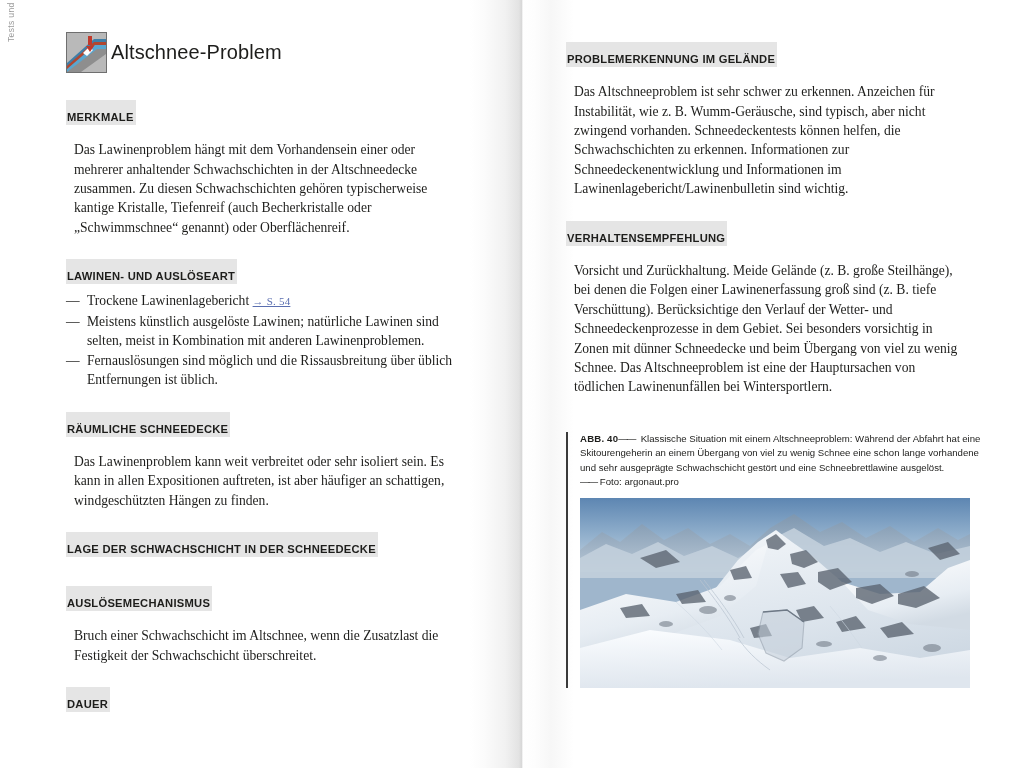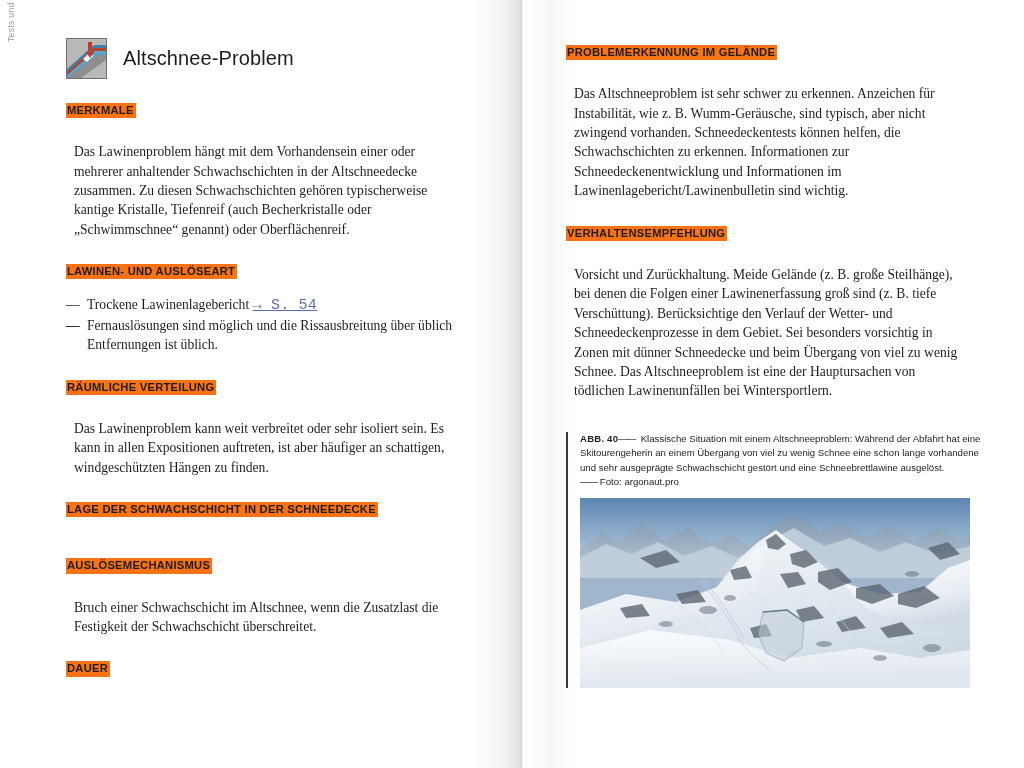--- a/index.html
+++ b/index.html
@@ -62,25 +62,25 @@
     position: absolute;
     top: 0;
     bottom: 0;
   }
   .col-left  { left: 66px;  width: 392px; }
   .col-right { left: 566px; width: 404px; }
 
   
   .title-row {
     position: absolute;
-    top: 38px;
+    top: 32px;
     left: 0;
     display: flex;
     align-items: center;
-    gap: 16px;
+    gap: 4px;
   }
   .prob-icon {
     width: 41px;
     height: 41px;
     border: 1px solid #6f6f6f;
     box-sizing: border-box;
     background: #b9b9b9;
     position: relative;
     overflow: hidden;
     flex: 0 0 auto;
@@ -95,24 +95,24 @@
     white-space: nowrap;
   }
 
   
   h2.sec {
     font-family: "Liberation Sans", sans-serif;
     font-size: 11.2px;
     font-weight: bold;
     letter-spacing: .25px;
     color: #1d1d1b;
-    margin: 0 0 16px 0;
+    margin: 0 0 7px 0;
     display: inline-block;
-    background: #f97316;
-    padding: 1px 2px 1px 1px;
+    background: #e5e5e5;
+    padding: 11px 2px 1px 1px;
     line-height: 1.18;
   }
   .sec-wrap { margin-top: 22px; }
   .sec-wrap:first-child { margin-top: 0; }
 
   p.body {
     margin: 8px;
     font-family: "Liberation Serif", serif;
     font-size: 13.6px;
     line-height: 19.4px;
@@ -134,22 +134,22 @@
     padding-left: 21px;
     margin: 0;
   }
   ul.dashlist li .dash {
     position: absolute;
     left: 0;
     top: 0;
     color: #1d1d1b;
   }
   .xref {
-    font-family: Liberation Mono, monospace;
-    font-size: 15px;
+    font-family: Liberation Serif, serif;
+    font-size: 11px;
     color: #5b6fb0;
     text-decoration: underline;
     white-space: nowrap;
     letter-spacing: .2px;
   }
 
   
   .figure-block {
     position: absolute;
     top: 432px;
@@ -211,24 +211,24 @@
           <polygon points="19,13 27,13 23,19" fill="#c0392b"></polygon>
         </svg>
       </div>
       <div class="title-text">Altschnee-Problem</div>
     </div>
 
     <div id="left-sections" style="position:absolute; top:100px; left:0; width:392px;">
         <div class="sec-wrap"><h2 class="sec">MERKMALE</h2><p class="body">Das Lawinenproblem hängt mit dem Vorhandensein einer oder mehrerer anhaltender Schwachschichten in der Altschneedecke zusammen. Zu diesen Schwachschichten gehören typischerweise kantige Kristalle, Tiefenreif (auch Becherkristalle oder „Schwimmschnee“ genannt) oder Oberflächenreif.</p></div>
         <div class="sec-wrap"><h2 class="sec">LAWINEN- UND AUSLÖSEART</h2><ul class="dashlist">
             <li><span class="dash">—</span><span>Trockene Lawinenlagebericht</span> <span class="xref">→ S. 54</span></li>
-            <li><span class="dash">—</span></li>
+            <li><span class="dash">—</span><span>Meistens künstlich ausgelöste Lawinen; natürliche Lawinen sind selten, meist in Kombination mit anderen Lawinenproblemen.</span></li>
             <li><span class="dash">—</span><span>Fernauslösungen sind möglich und die Rissausbreitung über üblich Entfernungen ist üblich.</span></li>
           </ul></div>
-        <div class="sec-wrap"><h2 class="sec">RÄUMLICHE VERTEILUNG</h2><p class="body">Das Lawinenproblem kann weit verbreitet oder sehr isoliert sein. Es kann in allen Expositionen auftreten, ist aber häufiger an schattigen, windgeschützten Hängen zu finden.</p></div>
+        <div class="sec-wrap"><h2 class="sec">RÄUMLICHE SCHNEEDECKE</h2><p class="body">Das Lawinenproblem kann weit verbreitet oder sehr isoliert sein. Es kann in allen Expositionen auftreten, ist aber häufiger an schattigen, windgeschützten Hängen zu finden.</p></div>
         <div class="sec-wrap"><h2 class="sec">LAGE DER SCHWACHSCHICHT IN DER SCHNEEDECKE</h2></div>
         <div class="sec-wrap"><h2 class="sec">AUSLÖSEMECHANISMUS</h2><p class="body">Bruch einer Schwachschicht im Altschnee, wenn die Zusatzlast die Festigkeit der Schwachschicht überschreitet.</p></div>
         <div class="sec-wrap"><h2 class="sec">DAUER</h2></div>
       </div>
   </div>
 
   <div class="gutter"></div>
 
   <div class="col col-right">
 

